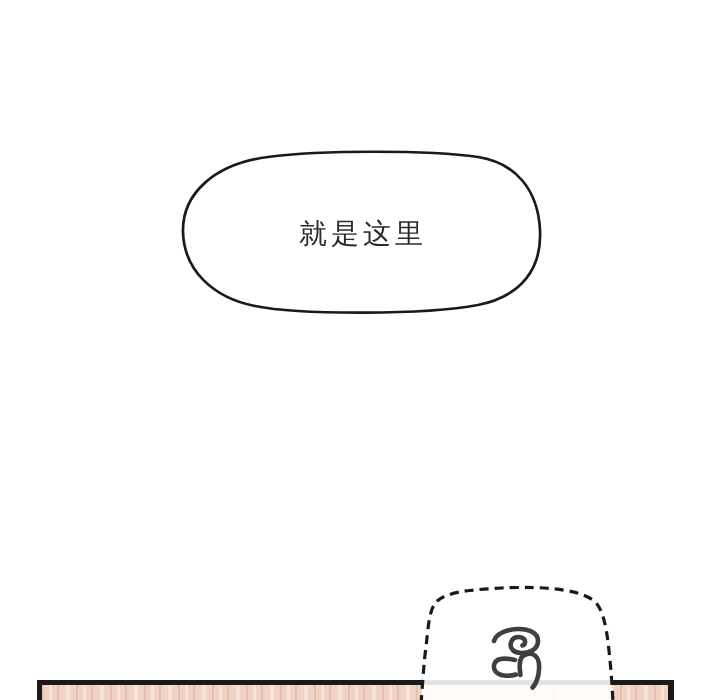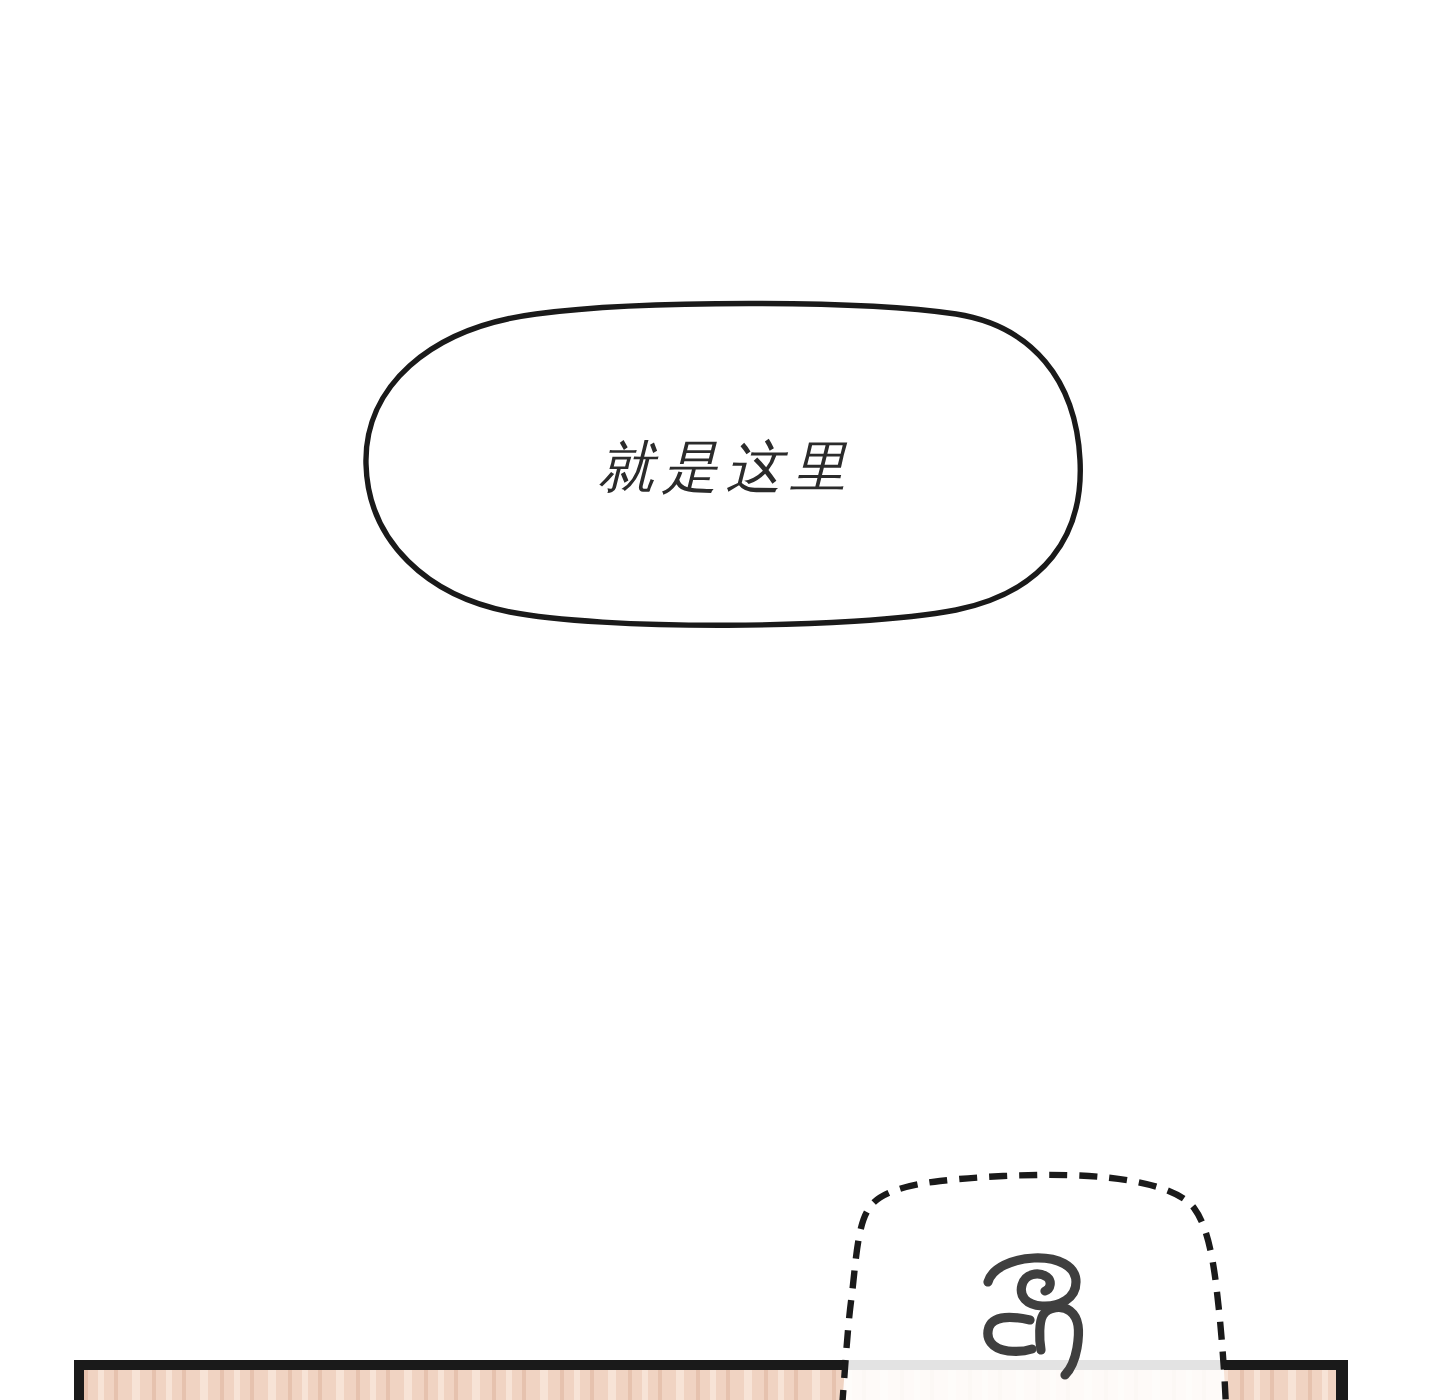--- a/index.html
+++ b/index.html
@@ -52,21 +52,20 @@
   .speech-text {
     position: absolute;
     left: 240px; top: 217px;
     width: 246px;
     text-align: center;
     font-size: 28px;
     line-height: 33px;
     letter-spacing: 4px;
     color: var(--text-ink, #2b2b2b);
     white-space: nowrap;
-    font-style: italic;
   }
 </style>
 </head>
 <body>
 
 <div class="floor"></div>
 
 <svg class="overlay" width="720" height="700" viewBox="0 0 720 700">
 
   <path class="dashed-bubble-path" d="M421,704

